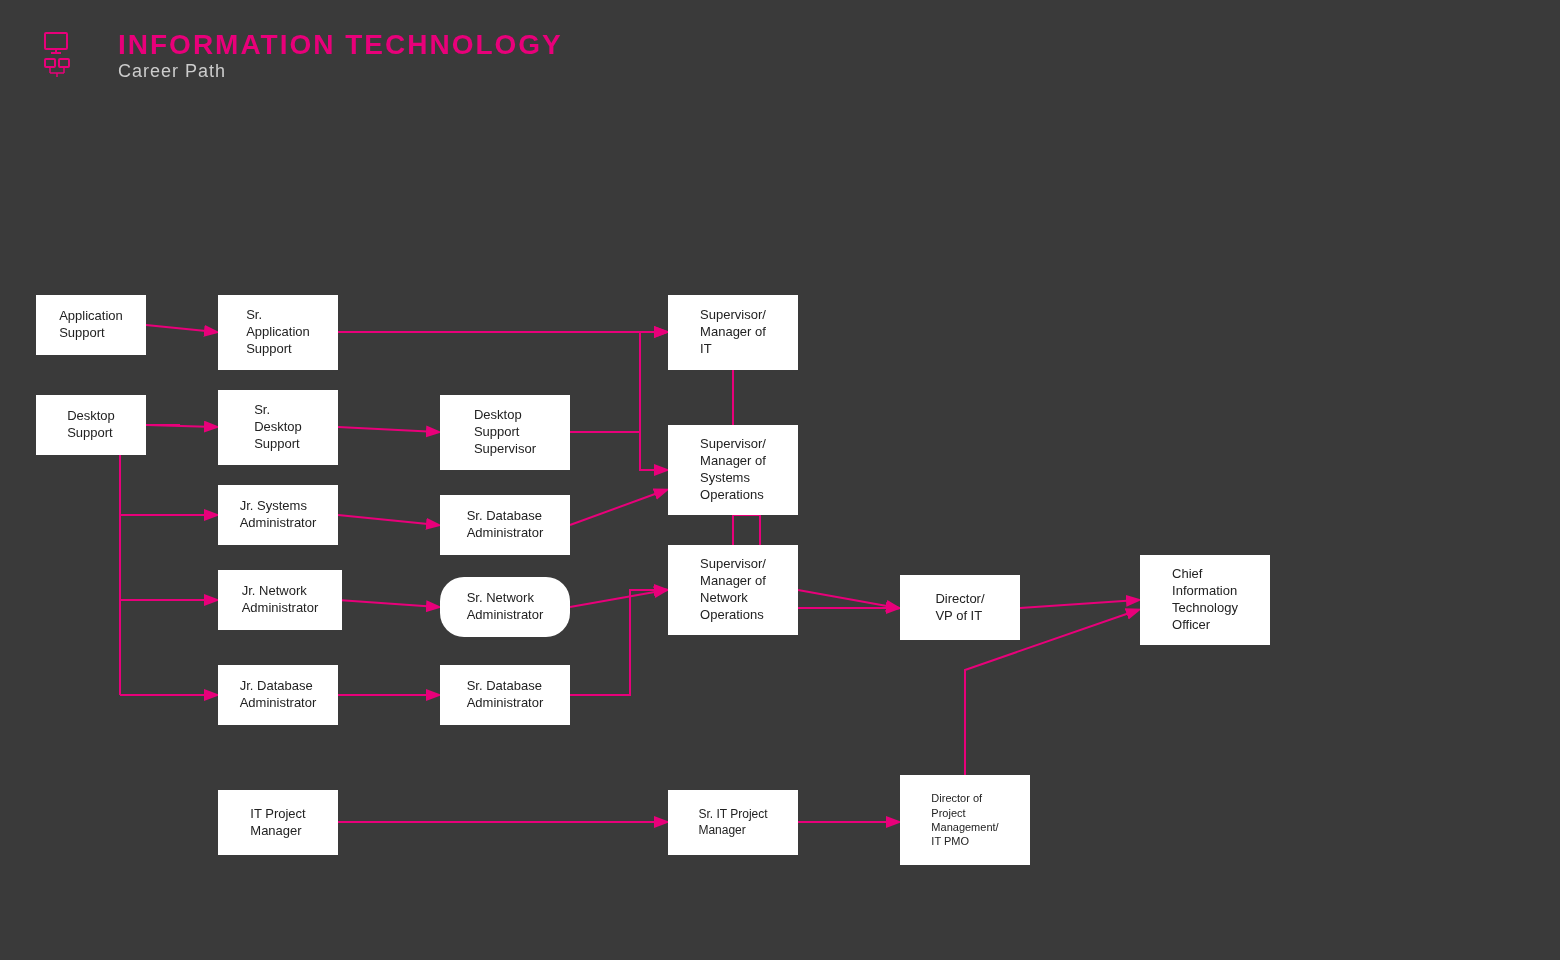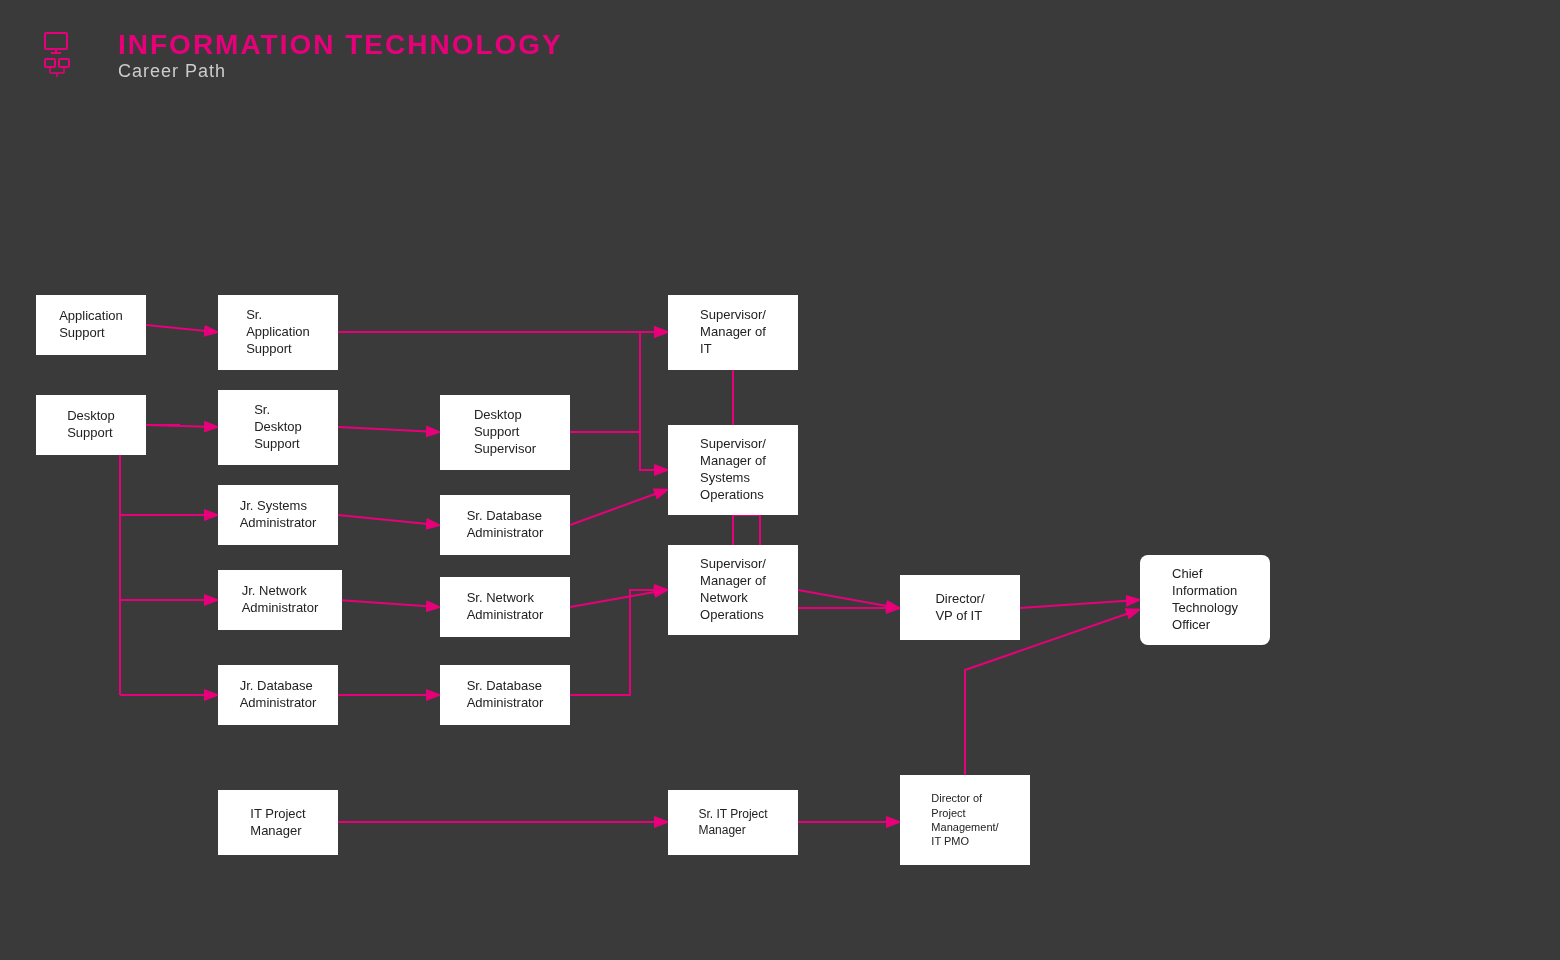--- a/index.html
+++ b/index.html
@@ -184,21 +184,21 @@
     <span style="white-space:pre-wrap;">Desktop
 Support
 Supervisor</span>
   </div>
 
   <div class="node" style="left:440px;top:385px;width:130px;height:60px;font-size:13px;">
     <span style="white-space:pre-wrap;">Sr. Database
 Administrator</span>
   </div>
 
-  <div class="node" style="left:440px;top:467px;width:130px;height:60px;font-size:13px;">
+  <div class="node" style="left:440px;top:467px;width:130px;height:60px;font-size:13px;border-radius:24px;">
     <span style="white-space:pre-wrap;">Sr. Network
 Administrator</span>
   </div>
 
   <div class="node" style="left:440px;top:555px;width:130px;height:60px;font-size:13px;">
     <span style="white-space:pre-wrap;">Sr. Database
 Administrator</span>
   </div>
 
   <div class="node" style="left:668px;top:185px;width:130px;height:75px;font-size:13px;">
@@ -219,21 +219,21 @@
 Manager of
 Network
 Operations</span>
   </div>
 
   <div class="node" style="left:900px;top:465px;width:120px;height:65px;font-size:13px;">
     <span style="white-space:pre-wrap;">Director/
 VP of IT</span>
   </div>
 
-  <div class="node" style="left:1140px;top:445px;width:130px;height:90px;font-size:13px;border-radius:8px;">
+  <div class="node" style="left:1140px;top:445px;width:130px;height:90px;font-size:13px;">
     <span style="white-space:pre-wrap;">Chief
 Information
 Technology
 Officer</span>
   </div>
 
   <div class="node" style="left:218px;top:680px;width:120px;height:65px;font-size:13px;">
     <span style="white-space:pre-wrap;">IT Project
 Manager</span>
   </div>

